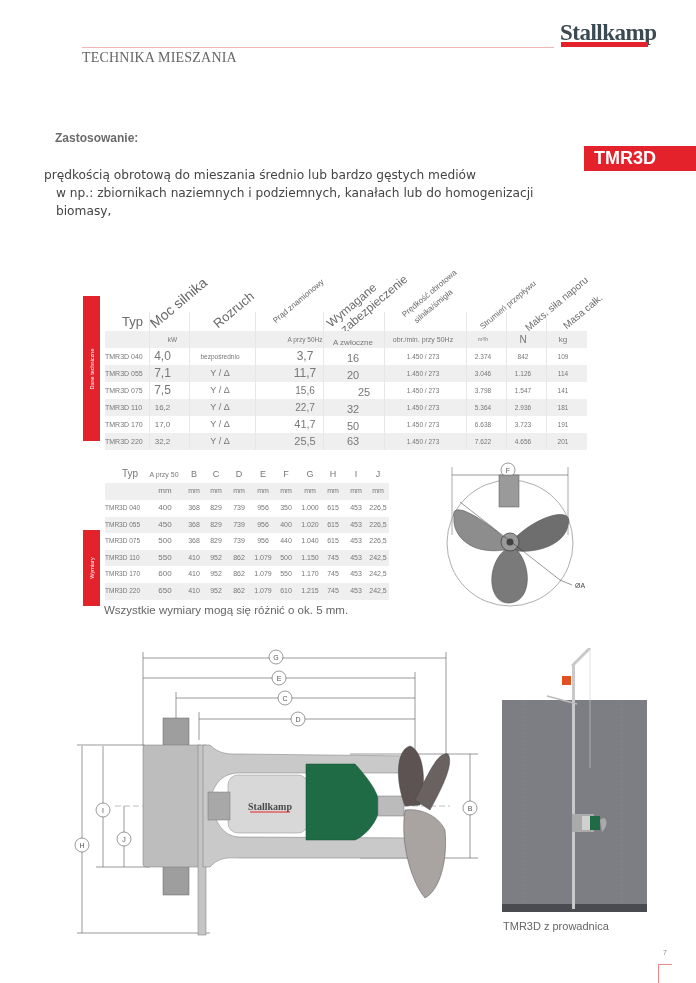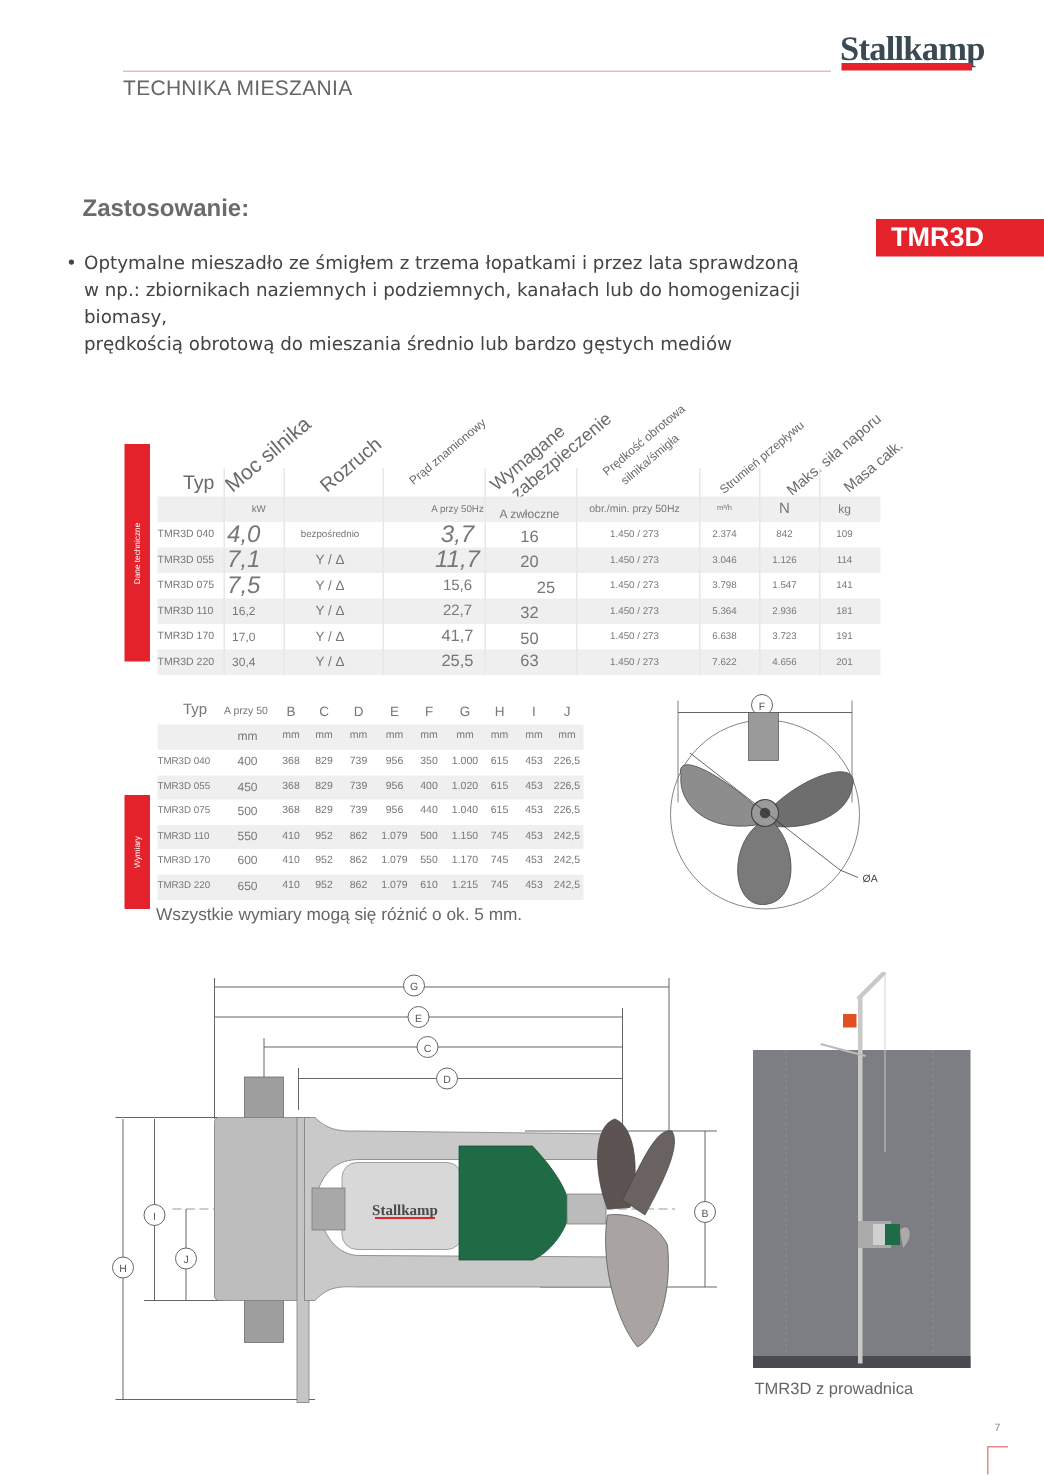--- a/index.html
+++ b/index.html
@@ -1,42 +1,42 @@
 <!DOCTYPE html>
 <html><head>
 <meta charset="utf-8">
 <style>
   * { box-sizing: border-box; margin: 0; padding: 0; }
   html, body { width: 696px; height: 983px; background: #ffffff; overflow: hidden; }
   body { position: relative; font-family: "Liberation Sans", sans-serif; color: #555; }
 
   .hdr-line { position: absolute; left: 82px; top: 47px; width: 472px; height: 1px; background: #f2b8b8; }
-  .section-title { position: absolute; left: 82px; top: 50px; font-size: 14px; color: #666; letter-spacing: 0.2px; font-weight: 300; }
+  .section-title { position: absolute; left: 82px; top: 50px; font-size: 14px; color: #666; letter-spacing: 0.2px; font-weight: 300; font-family: Liberation Serif, serif; }
   .logo { position: absolute; left: 560px; top: 20px; font-family: "Liberation Serif", serif; font-weight: bold; font-size: 23px; color: #3b4a52; letter-spacing: -0.5px; }
   .logo-bar { position: absolute; left: 561px; top: 42px; width: 87px; height: 5px; background: #e3222b; }
 
-  .zast-title { position: absolute; left: 55px; top: 131px; font-size: 16px; font-weight: bold; color: #6b6b6b; }
+  .zast-title { position: absolute; left: 55px; top: 131px; font-size: 12px; font-weight: bold; color: #6b6b6b; }
   .model-badge { position: absolute; left: 584px; top: 146px; width: 112px; height: 25px; background: #e3222b; color: #fff; font-weight: bold; font-size: 18px; padding-left: 10px; line-height: 25px; }
   .bullet-text { position: absolute; left: 44px; top: 166px; width: 540px; font-family: "DejaVu Sans", sans-serif; font-size: 12.2px; line-height: 18px; color: #444; }
   .bullet-text .b { display: inline-block; width: 12px; }
   .bullet-text p { padding-left: 12px; }
   .bullet-text p:first-child { padding-left: 0; }
 
   .side-tab { position: absolute; background: #e3222b; width: 17px; }
   .side-tab span { position: absolute; left: 50%; top: 50%; transform: translate(-50%,-50%) rotate(-90deg); white-space: nowrap; color: #fff; font-size: 5.5px; }
 
   
   .rot { position: absolute; transform-origin: left bottom; transform: rotate(-40deg); white-space: nowrap; color: #6a6a6a; font-weight: 300; }
   .typ-hdr { position: absolute; color: #6a6a6a; font-size: 12px; }
   .trow { position: absolute; left: 105px; width: 482px; height: 17px; }
   .trow.g { background: #efefef; }
   .cell { position: absolute; top: 0; height: 17px; line-height: 17px; text-align: center; color: #777; font-size: 10px; }
   .cell.s { font-size: 6.5px; }
   .cell.m { font-size: 11px; }
-  .cell.l { font-size: 16px; font-style: italic; }
+  .cell.l { font-size: 12px; }
   .typ { text-align: left; font-size: 7px; color: #777; }
   .vline { position: absolute; width: 1px; background: #e7e7e7; }
 
   
   .drow { position: absolute; left: 105px; width: 284px; height: 16.5px; }
   .drow.g { background: #efefef; }
   .dc { position: absolute; top: 0; height: 16.5px; line-height: 16.5px; text-align: center; font-size: 7px; color: #777; }
   .dh { position: absolute; font-size: 9px; color: #777; text-align: center; }
   .note { position: absolute; left: 104px; top: 604px; font-size: 11.5px; color: #666; font-weight: 300; }
 
@@ -48,23 +48,22 @@
 <body>
 
 <div class="hdr-line"></div>
 <div class="section-title">TECHNIKA MIESZANIA</div>
 <div class="logo">Stallkamp</div>
 <div class="logo-bar"></div>
 
 <div class="zast-title">Zastosowanie:</div>
 <div class="model-badge">TMR3D</div>
 <div class="bullet-text">
-  <p><span class="b">•</span><span>Optymalne mieszadło ze śmigłem z trzema łopatkami i przez lata sprawdzoną</span></p>
+  <p>prędkością obrotową do mieszania średnio lub bardzo gęstych mediów</p>
   <p>w np.: zbiornikach naziemnych i podziemnych, kanałach lub do homogenizacji biomasy,</p>
-  <p>prędkością obrotową do mieszania średnio lub bardzo gęstych mediów</p>
 </div>
 
 <div class="side-tab" style="left:83px; top:296px; height:145px;">
   <span>Dane techniczne</span>
 </div>
 
 <div>
   <div class="typ-hdr" style="left:122px; top:314px; font-size:13px;">Typ</div>
   <div class="rot" style="left:157px; top:315px; font-size:14px;">Moc silnika</div>
   <div class="rot" style="left:220px; top:316px; font-size:13px;">Rozruch</div>
@@ -138,21 +137,21 @@
     <div class="cell" style="left:85px; width:60px; font-size:9px;">Y / Δ</div>
     <div class="cell" style="left:160px; width:80px; font-size:11px;">41,7</div>
     <div class="cell m" style="left:218px; width:60px; top:2px;">50</div>
     <div class="cell s" style="left:278px; width:80px;">1.450 / 273</div>
     <div class="cell s" style="left:358px; width:40px;">6.638</div>
     <div class="cell s" style="left:398px; width:40px;">3.723</div>
     <div class="cell s" style="left:438px; width:40px;">191</div>
   </div>
   <div class="trow g" style="top:433px;">
     <div class="cell typ" style="left:0; width:45px;">TMR3D 220</div>
-    <div class="cell" style="left:40px; width:35px; font-size:8px;">30,4</div>
+    <div class="cell" style="left:40px; width:35px; font-size:8px;">32,2</div>
     <div class="cell" style="left:85px; width:60px; font-size:9px;">Y / Δ</div>
     <div class="cell" style="left:160px; width:80px; font-size:11px;">25,5</div>
     <div class="cell m" style="left:218px; width:60px;">63</div>
     <div class="cell s" style="left:278px; width:80px;">1.450 / 273</div>
     <div class="cell s" style="left:358px; width:40px;">7.622</div>
     <div class="cell s" style="left:398px; width:40px;">4.656</div>
     <div class="cell s" style="left:438px; width:40px;">201</div>
   </div>
 
   <div class="vline" style="left:149px; top:312px; height:138px;"></div>

